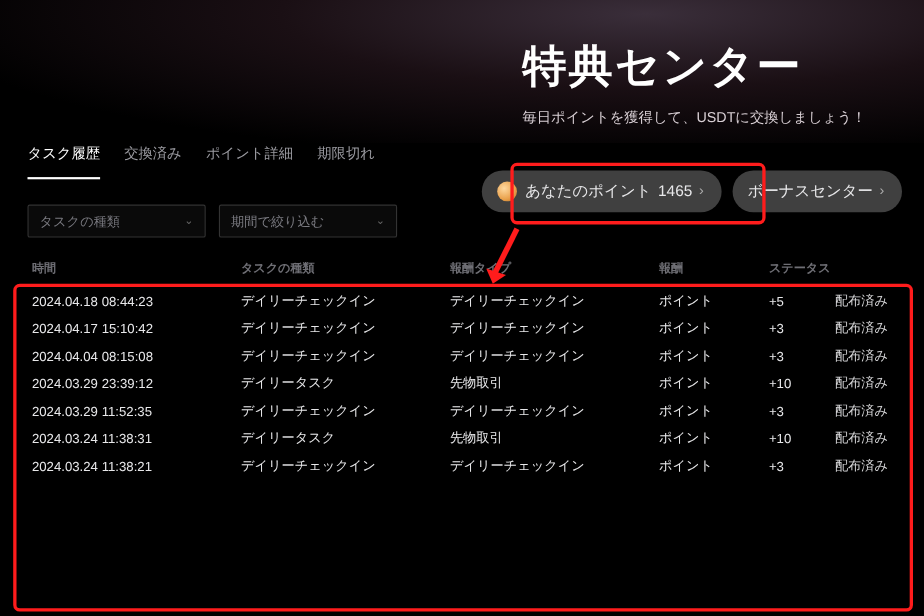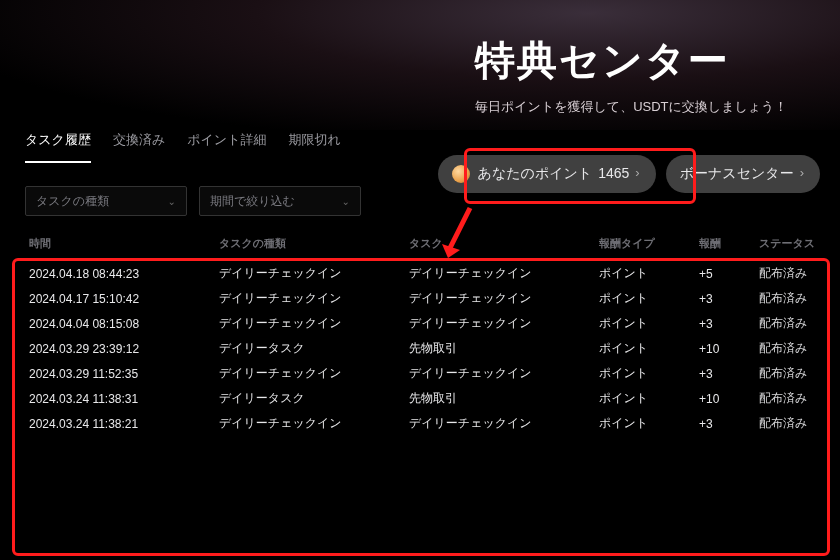--- a/index.html
+++ b/index.html
@@ -108,21 +108,20 @@
   <div class="select">
     <span>期間で絞り込む</span>
     <span class="chev">⌄</span>
   </div>
 </div>
 
 <div class="table-wrap">
   <div class="thead">
     <div>時間</div>
     <div>タスクの種類</div>
-    <div>タスク</div>
     <div>報酬タイプ</div>
     <div>報酬</div>
     <div>ステータス</div>
   </div>
   <div id="tbody">
       <div class="trow">
         <div>2024.04.18 08:44:23</div>
         <div>デイリーチェックイン</div>
         <div>デイリーチェックイン</div>
         <div>ポイント</div>

